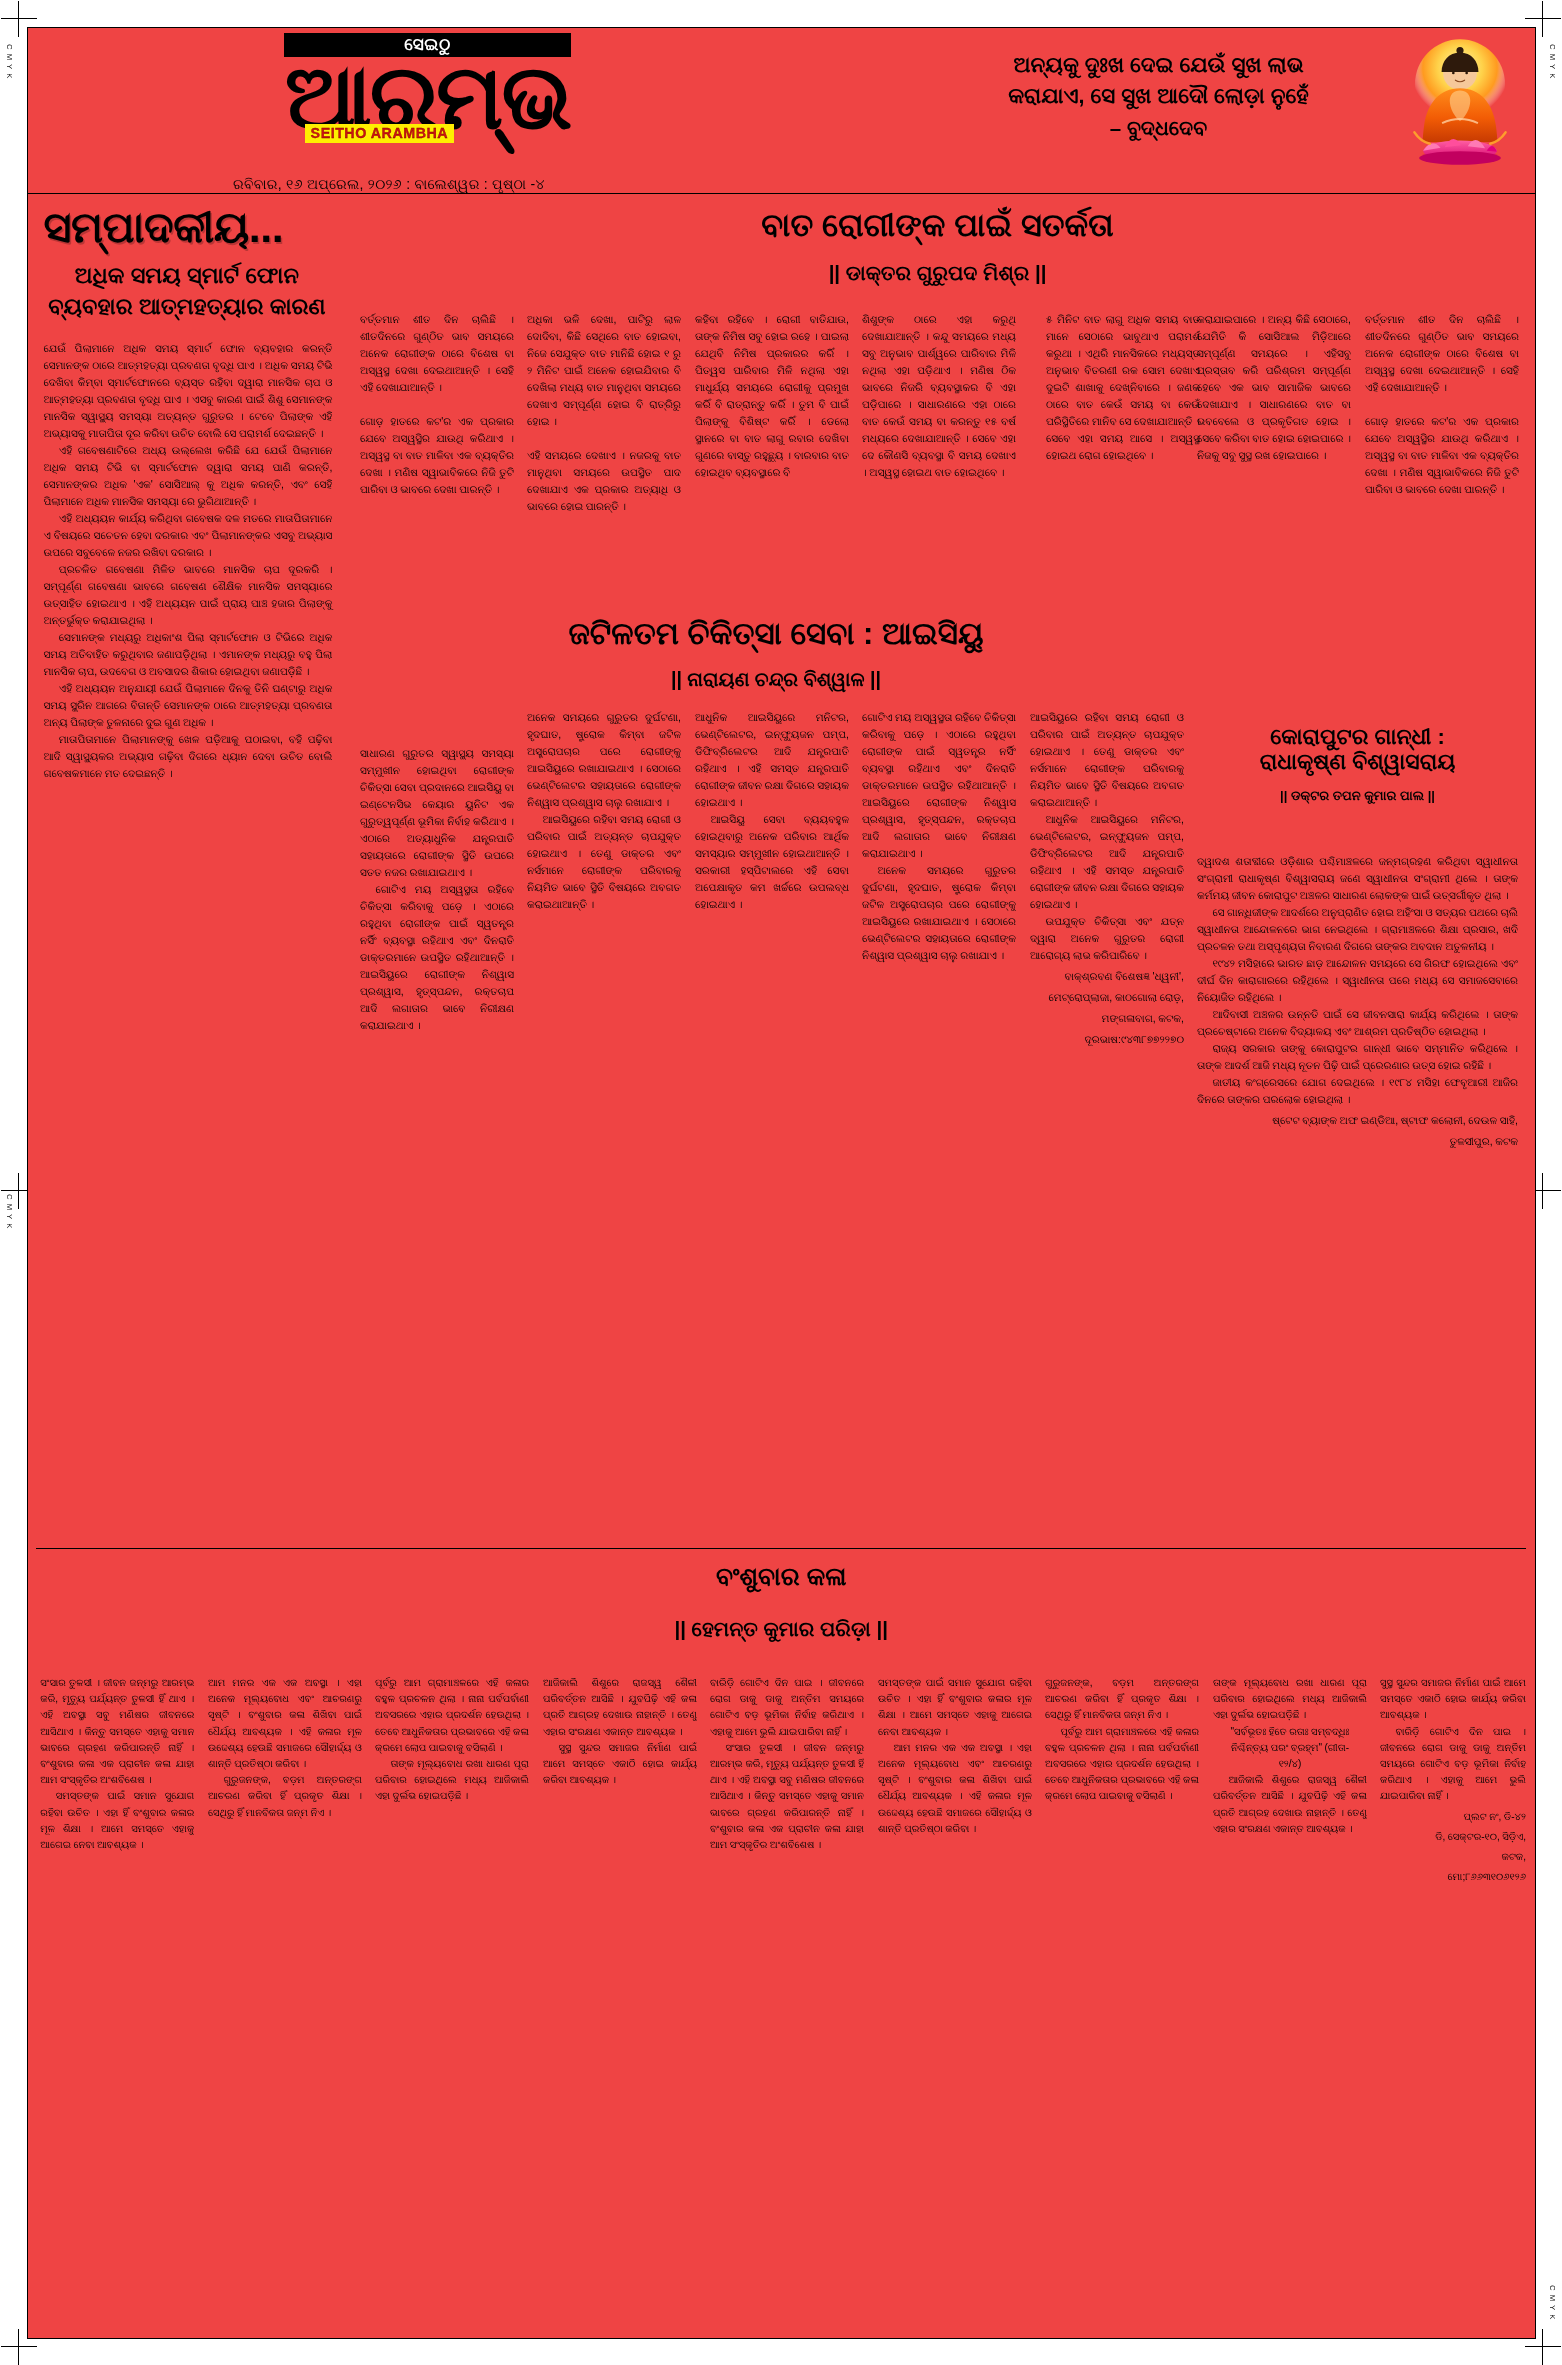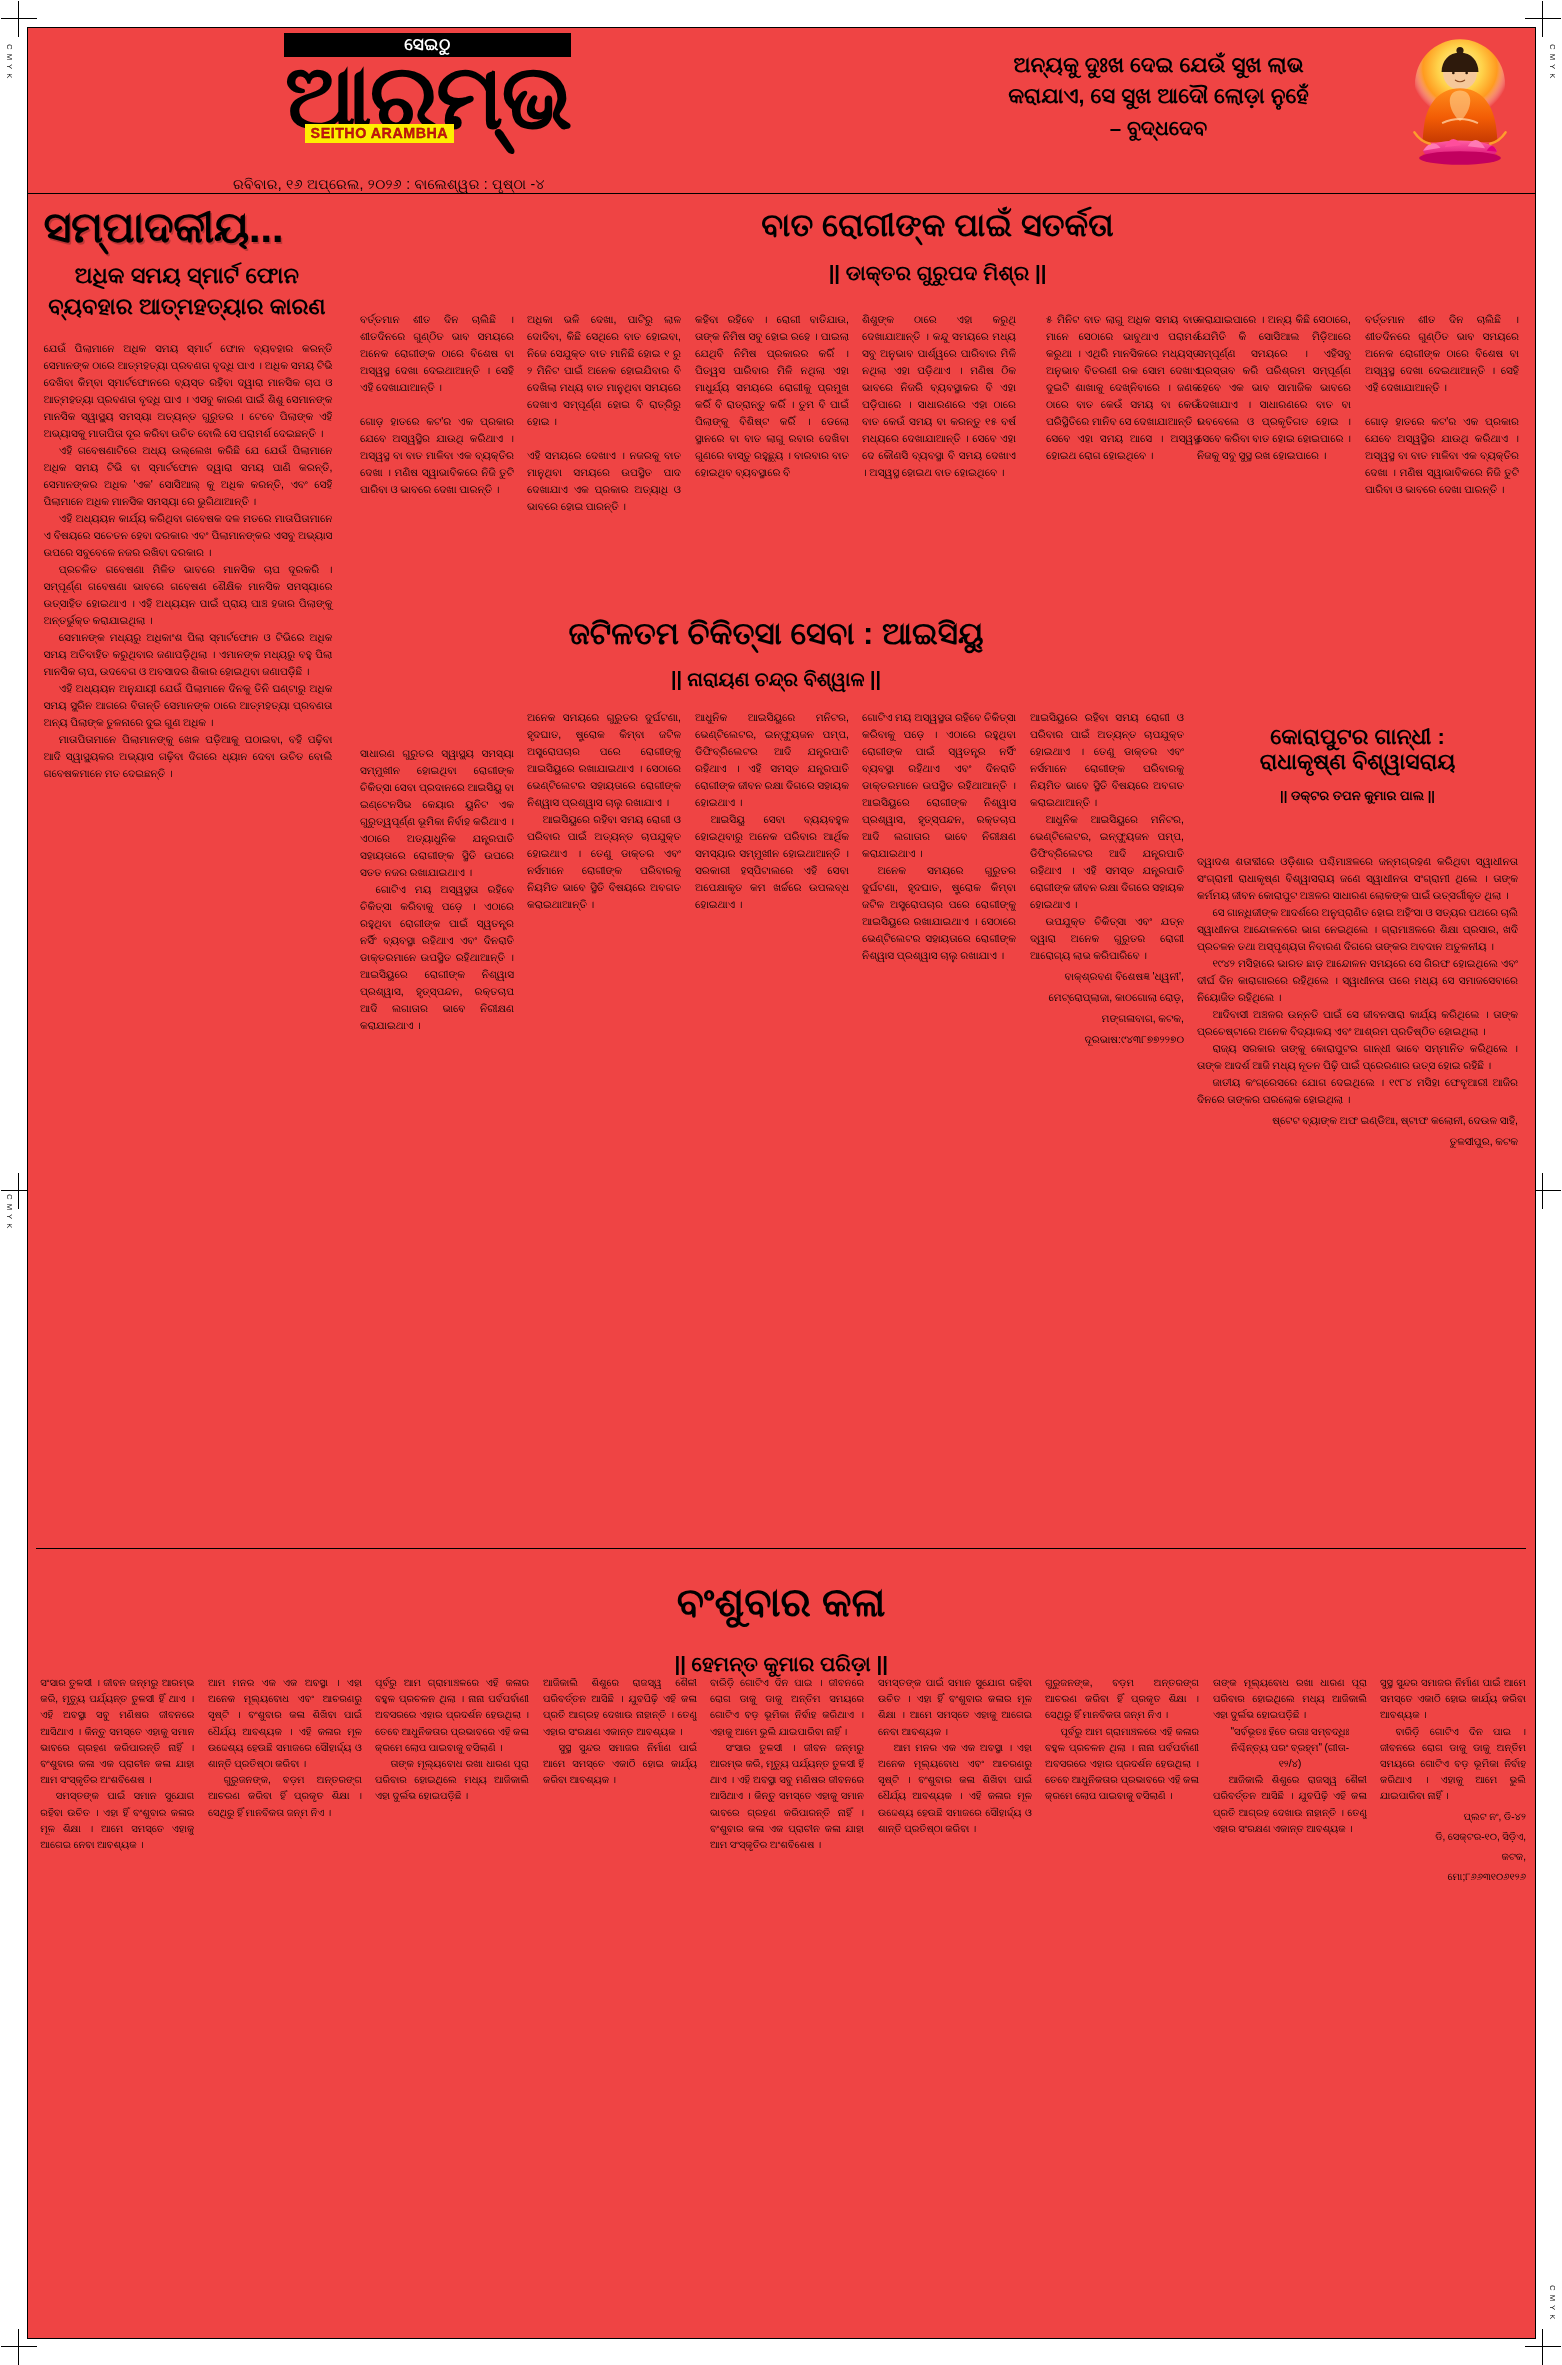--- a/index.html
+++ b/index.html
@@ -384,21 +384,21 @@
       <p>ଆଦିବାସୀ ଅଞ୍ଚଳର ଉନ୍ନତି ପାଇଁ ସେ ଜୀବନସାରା କାର୍ଯ୍ୟ କରିଥିଲେ । ତାଙ୍କ ପ୍ରଚେଷ୍ଟାରେ ଅନେକ ବିଦ୍ୟାଳୟ ଏବଂ ଆଶ୍ରମ ପ୍ରତିଷ୍ଠିତ ହୋଇଥିଲା ।</p>
       <p>ରାଜ୍ୟ ସରକାର ତାଙ୍କୁ କୋରାପୁଟର ଗାନ୍ଧୀ ଭାବେ ସମ୍ମାନିତ କରିଥିଲେ । ତାଙ୍କ ଆଦର୍ଶ ଆଜି ମଧ୍ୟ ନୂତନ ପିଢ଼ି ପାଇଁ ପ୍ରେରଣାର ଉତ୍ସ ହୋଇ ରହିଛି ।</p>
       <p>ଜାତୀୟ କଂଗ୍ରେସରେ ଯୋଗ ଦେଇଥିଲେ । ୧୯୮୪ ମସିହା ଫେବୃଆରୀ ଆଜିର ଦିନରେ ତାଙ୍କର ପରଲୋକ ହୋଇଥିଲା ।</p>
       <p class="sig">ଷ୍ଟେଟ ବ୍ୟାଙ୍କ ଅଫ ଇଣ୍ଡିଆ, ଷ୍ଟାଫ କଲୋନୀ, ଦେଉଳ ସାହି,</p>
       <p class="sig">ତୁଳସୀପୁର, କଟକ</p>
     </div>
 
     <div class="rule-h" style="left:8.2px; top:1520px; width:1490px;"></div>
 
     <div style="position:absolute; left:8.2px; top:1534px; width:1490px;">
-      <div class="hl-main" style="font-size:40px;margin-top:18px;">ବଂଶୁବାର କଳା</div>
+      <div class="hl-main" style="font-size:25px;">ବଂଶୁବାର କଳା</div>
       <div class="byline" style="font-size:20.5px; margin-top:27px;">|| ହେମନ୍ତ କୁମାର ପରିଡ଼ା ||</div>
     </div>
 
     <div class="col small" style="left:12.3px; top:1647px; width:154px; height:648px; overflow:hidden;">
       <p class="noind">ସଂସାର ତୁଳସୀ । ଜୀବନ ଜନ୍ମରୁ ଆରମ୍ଭ କରି, ମୃତ୍ୟୁ ପର୍ଯ୍ୟନ୍ତ ତୁଳସୀ ହିଁ ଥାଏ । ଏହି ଅବସ୍ଥା ସବୁ ମଣିଷର ଜୀବନରେ ଆସିଥାଏ । କିନ୍ତୁ ସମସ୍ତେ ଏହାକୁ ସମାନ ଭାବରେ ଗ୍ରହଣ କରିପାରନ୍ତି ନାହିଁ । ବଂଶୁବାର କଳା ଏକ ପ୍ରାଚୀନ କଳା ଯାହା ଆମ ସଂସ୍କୃତିର ଅଂଶବିଶେଷ ।</p>
       <p>ସମସ୍ତଙ୍କ ପାଇଁ ସମାନ ସୁଯୋଗ ରହିବା ଉଚିତ । ଏହା ହିଁ ବଂଶୁବାର କଳାର ମୂଳ ଶିକ୍ଷା । ଆମେ ସମସ୍ତେ ଏହାକୁ ଆଗେଇ ନେବା ଆବଶ୍ୟକ ।</p>
     </div>
     <div class="col small" style="left:180px; top:1647px; width:154px; height:648px; overflow:hidden;">
       <p class="noind">ଆମ ମନର ଏକ ଏକ ଅବସ୍ଥା । ଏହା ଅନେକ ମୂଲ୍ୟବୋଧ ଏବଂ ଆଚରଣରୁ ସୃଷ୍ଟି । ବଂଶୁବାର କଳା ଶିଖିବା ପାଇଁ ଧୈର୍ଯ୍ୟ ଆବଶ୍ୟକ । ଏହି କଳାର ମୂଳ ଉଦ୍ଦେଶ୍ୟ ହେଉଛି ସମାଜରେ ସୌହାର୍ଦ୍ଦ୍ୟ ଓ ଶାନ୍ତି ପ୍ରତିଷ୍ଠା କରିବା ।</p>
       <p>ଗୁରୁଜନଙ୍କ, ବଡ଼ମ ଅନ୍ତରଙ୍ଗ ଆଚରଣ କରିବା ହିଁ ପ୍ରକୃତ ଶିକ୍ଷା । ସେଥିରୁ ହିଁ ମାନବିକତା ଜନ୍ମ ନିଏ ।</p>

